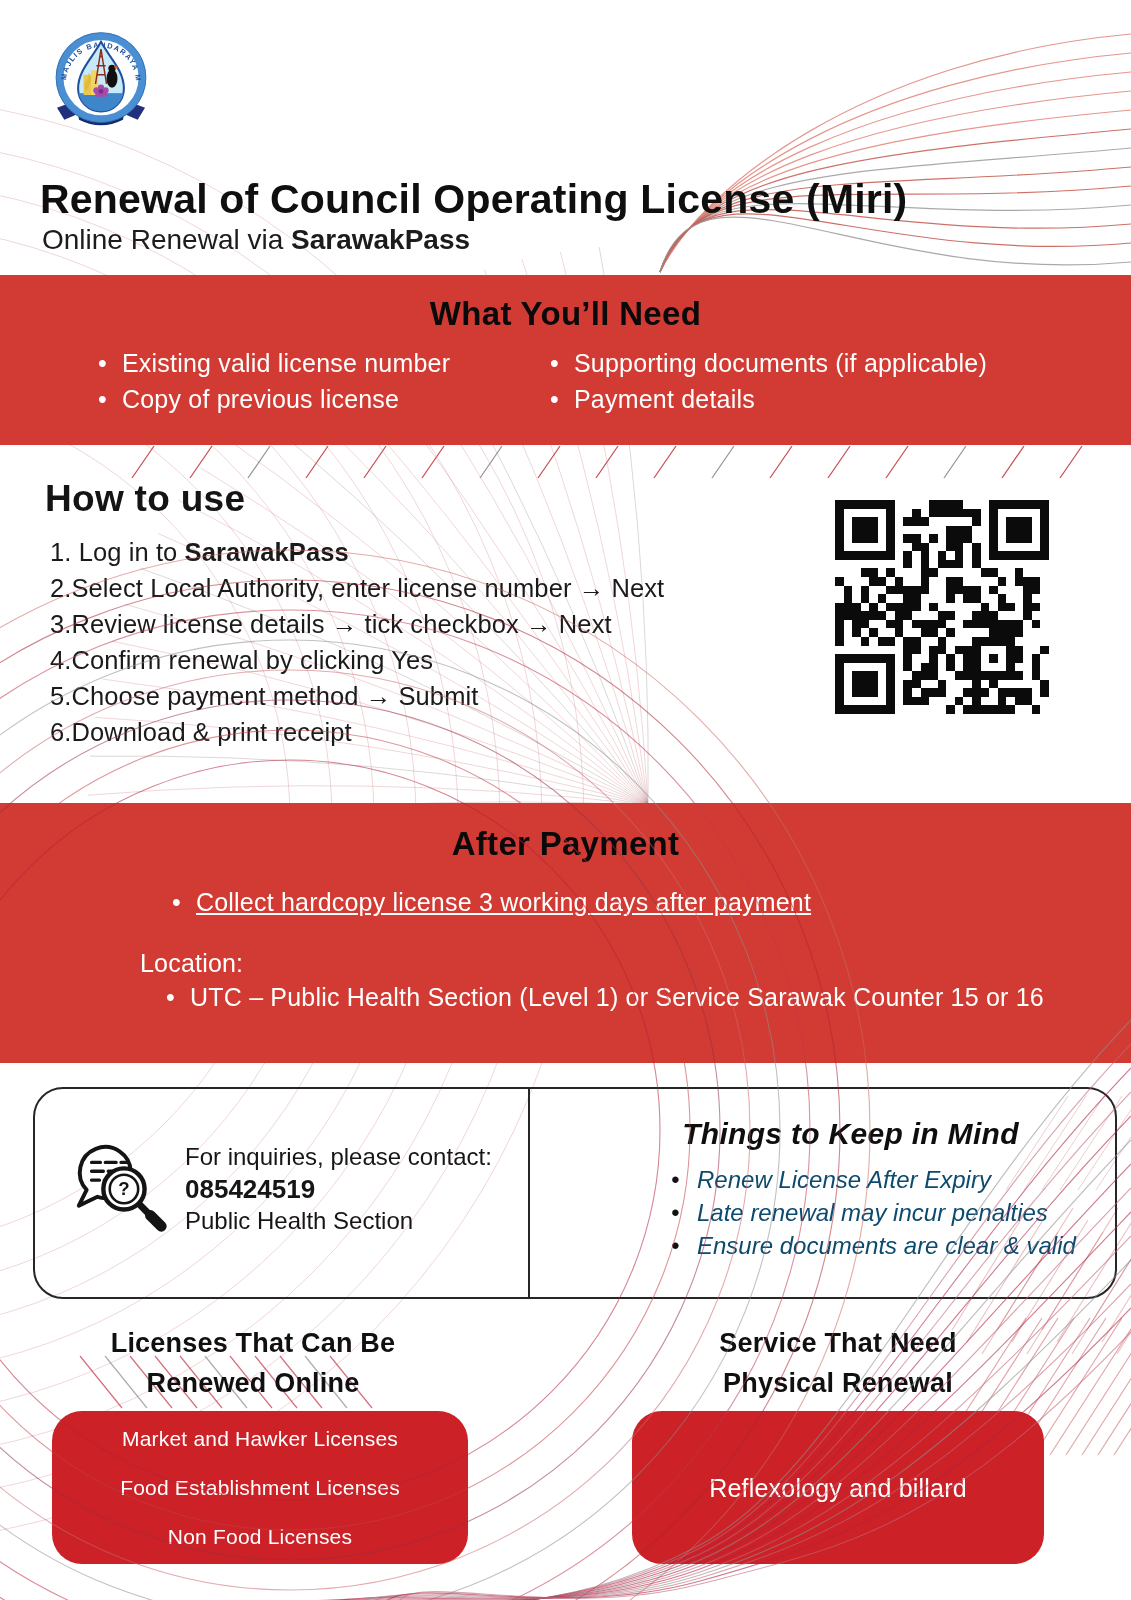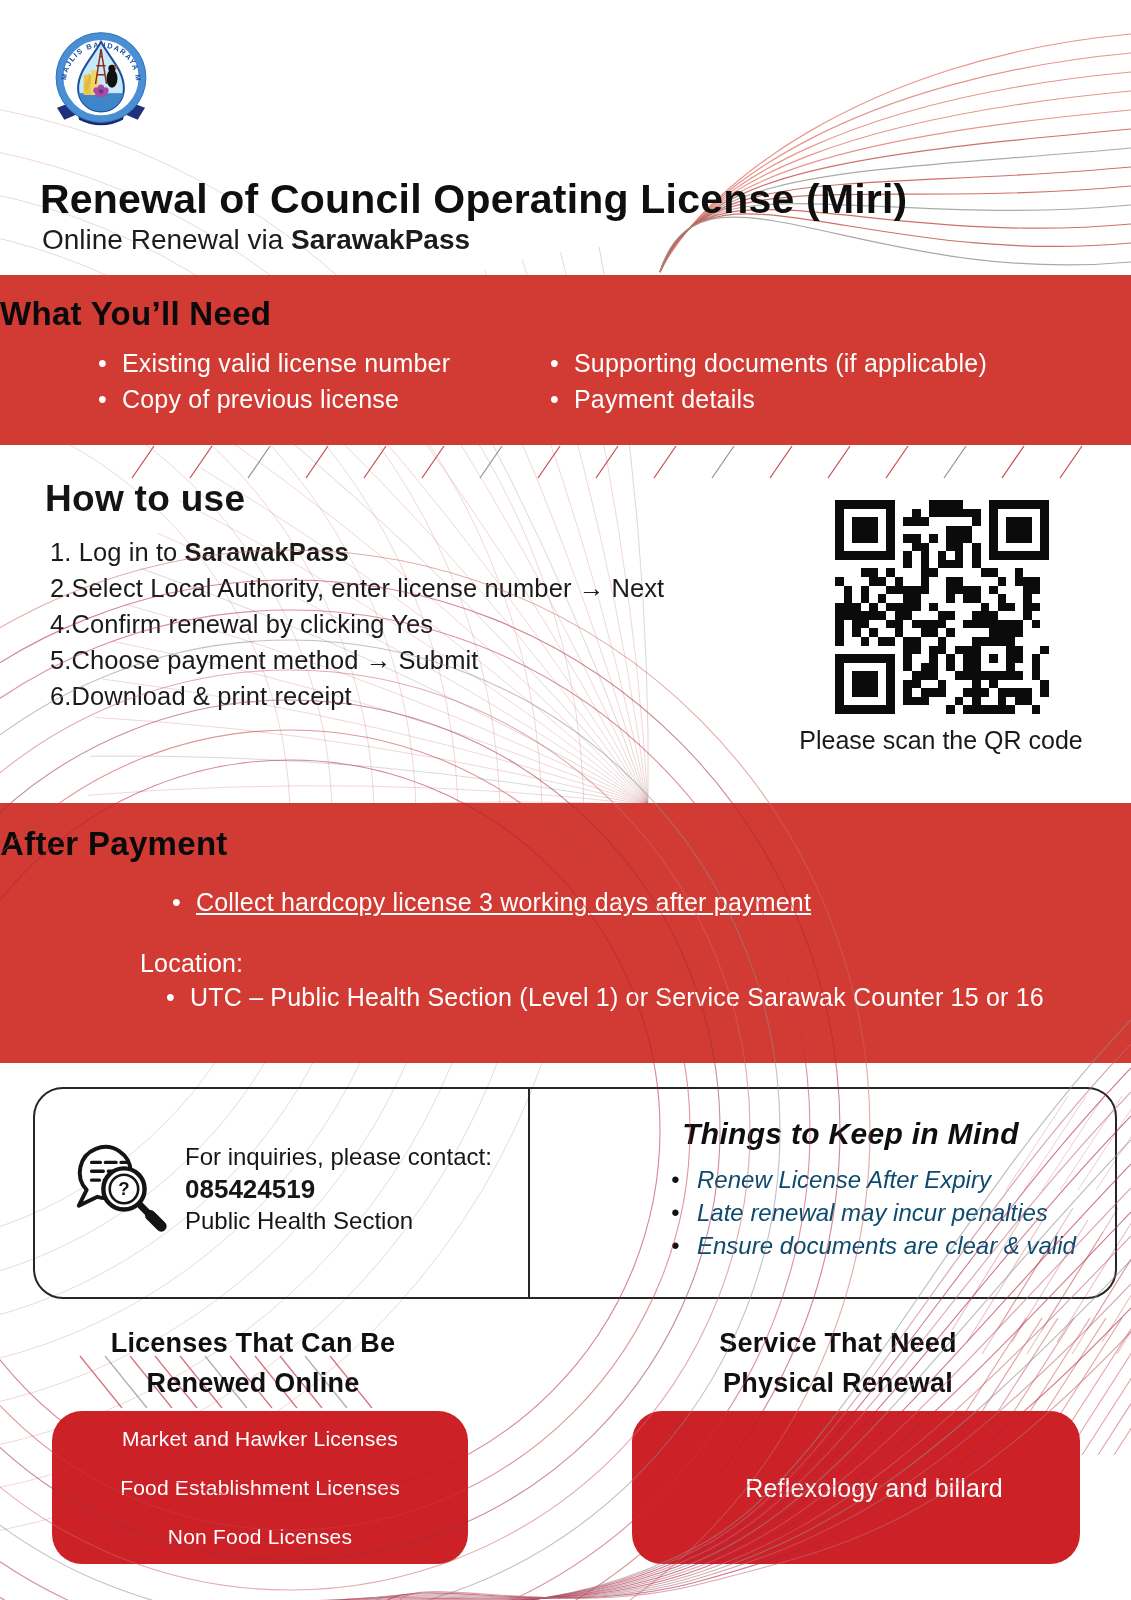--- a/index.html
+++ b/index.html
@@ -17,21 +17,21 @@
   
   .logo{left:46px;top:26px;width:110px;height:116px;z-index:3;}
   .title{left:40px;top:176px;font-size:41px;font-weight:700;letter-spacing:.2px;color:#0f0f0f;z-index:3;white-space:nowrap;}
   .subtitle{left:42px;top:224px;font-size:28px;color:#1c1c1c;z-index:3;white-space:nowrap;}
   .subtitle b{font-weight:700;}
 
   
   .band{left:0;width:1131px;background:var(--band-red,#d23b33);z-index:2;}
   .band1{top:275px;height:170px;}
   .band2{top:803px;height:260px;}
-  .band-heading{position:absolute;left:0;width:100%;font-weight:700;font-size:33px;color:#0a0a0a;letter-spacing:.3px;}
+  .band-heading{position:absolute;left:0;width:100%;text-align:center;font-weight:700;font-size:33px;color:#0a0a0a;letter-spacing:.3px;}
   .band1 .band-heading{top:20px;}
   .band2 .band-heading{top:22px;}
   .wbullet{position:absolute;color:#fff;font-size:25px;letter-spacing:.2px;white-space:nowrap;}
   .wbullet::before{content:"•";position:absolute;left:-24px;top:0;color:#fff;}
   .plain-white{position:absolute;color:#fff;font-size:25px;letter-spacing:.2px;white-space:nowrap;}
 
   
   .how-heading{left:45px;top:478px;font-size:37px;font-weight:700;letter-spacing:.3px;color:#141414;z-index:3;}
   .steps{left:50px;top:534px;z-index:3;}
   .step{font-size:25.5px;line-height:36px;color:#1a1a1a;white-space:nowrap;letter-spacing:.1px;}
@@ -52,21 +52,21 @@
   .things-list{position:absolute;left:138px;top:74px;}
   .things-item{position:relative;font-size:24px;line-height:33px;color:#0c4a6e;white-space:nowrap;}
   .things-item::before{content:"•";position:absolute;left:-26px;top:0;color:#111;}
 
   
   .bottom-heading{top:1323px;width:380px;text-align:center;font-size:27px;font-weight:700;line-height:40px;letter-spacing:.2px;color:#101010;z-index:3;}
   .bh-left{left:63px;}
   .bh-right{left:648px;}
   .red-card{top:1411px;height:153px;border-radius:30px;background:var(--box-red,#cb2127);z-index:2;display:flex;flex-direction:column;align-items:center;justify-content:center;gap:21px;}
   .card-left{left:52px;width:416px;}
-  .card-right{left:632px;width:412px;padding-left:36px;}
+  .card-right{left:632px;width:412px;}
   .card-item{color:#fff;font-size:21px;line-height:28px;text-align:center;white-space:nowrap;letter-spacing:.2px;}
   .card-right .card-item{font-size:25px;line-height:30px;}
 </style>
 </head>
 <body>
 
 <div class="page" style="--band-red: #d23b33; --box-red: #cb2127;">
 
   <svg class="decor" id="decor-bg">
       <path d="M 660 272 C 700 190, 860 59, 1131 34" fill="none" stroke="#e08377" stroke-width="1.2" stroke-opacity="0.85"></path>
@@ -225,20 +225,21 @@
     <div class="wbullet" style="left:122px;top:74px;">Existing valid license number</div>
     <div class="wbullet" style="left:122px;top:110px;">Copy of previous license</div>
     <div class="wbullet" style="left:574px;top:74px;">Supporting documents (if applicable)</div>
     <div class="wbullet" style="left:574px;top:110px;">Payment details</div>
   </div>
 
   <div class="abs how-heading">How to use</div>
   <div class="abs steps">
     <div class="step"><span class="step-num">1.</span><span> Log in to </span><b class="step-bold">SarawakPass</b></div>
     <div class="step"><span class="step-num">2.</span><span>Select Local Authority, enter license number → Next</span></div>
+    <div class="step"><span class="step-num">3.</span><span>Review license details → tick checkbox → Next</span></div>
     <div class="step"><span class="step-num">4.</span><span>Confirm renewal by clicking Yes</span></div>
     <div class="step"><span class="step-num">5.</span><span>Choose payment method → Submit</span></div>
     <div class="step"><span class="step-num">6.</span><span>Download &amp; print receipt</span></div>
   </div>
 
   <div class="abs qr-box">
     <svg id="qr-svg" width="214" height="214" viewBox="0 0 25 25" shape-rendering="crispEdges">
         <rect x="0" y="0" width="1" height="1" fill="#0b0b0b"></rect>
         <rect x="1" y="0" width="1" height="1" fill="#0b0b0b"></rect>
         <rect x="2" y="0" width="1" height="1" fill="#0b0b0b"></rect>
@@ -557,21 +558,20 @@
         <rect x="13" y="24" width="1" height="1" fill="#0b0b0b"></rect>
         <rect x="15" y="24" width="1" height="1" fill="#0b0b0b"></rect>
         <rect x="16" y="24" width="1" height="1" fill="#0b0b0b"></rect>
         <rect x="17" y="24" width="1" height="1" fill="#0b0b0b"></rect>
         <rect x="18" y="24" width="1" height="1" fill="#0b0b0b"></rect>
         <rect x="19" y="24" width="1" height="1" fill="#0b0b0b"></rect>
         <rect x="20" y="24" width="1" height="1" fill="#0b0b0b"></rect>
         <rect x="23" y="24" width="1" height="1" fill="#0b0b0b"></rect>
       </svg>
   </div>
-  <div class="abs qr-caption">Please scan the QR code</div>
 
   <div class="abs band band2">
     <div class="band-heading">After Payment</div>
     <div class="wbullet" style="left:196px;top:85px;text-decoration:underline;">Collect hardcopy license 3 working days after payment</div>
     <div class="plain-white" style="left:140px;top:146px;">Location:</div>
     <div class="wbullet" style="left:182px;top:180px;margin-left:8px;">UTC – Public Health Section (Level 1) or Service Sarawak Counter 15 or 16</div>
   </div>
 
   <div class="abs info-box">
     <div class="info-divider"></div>

